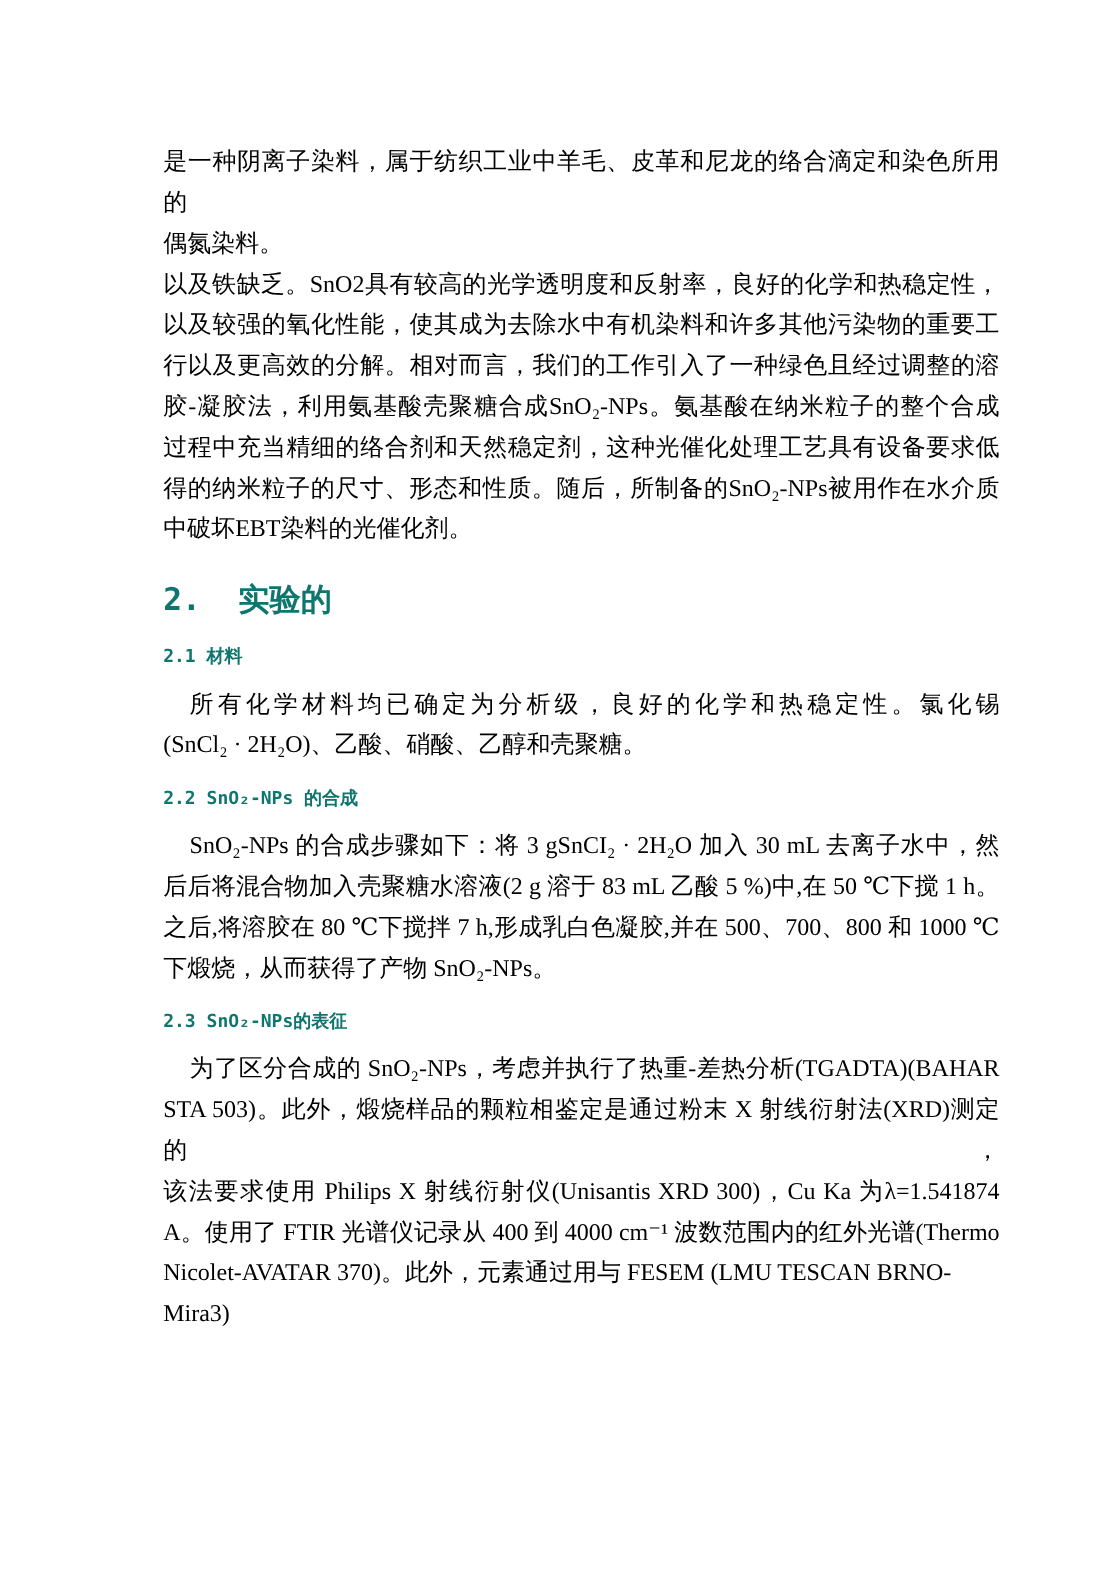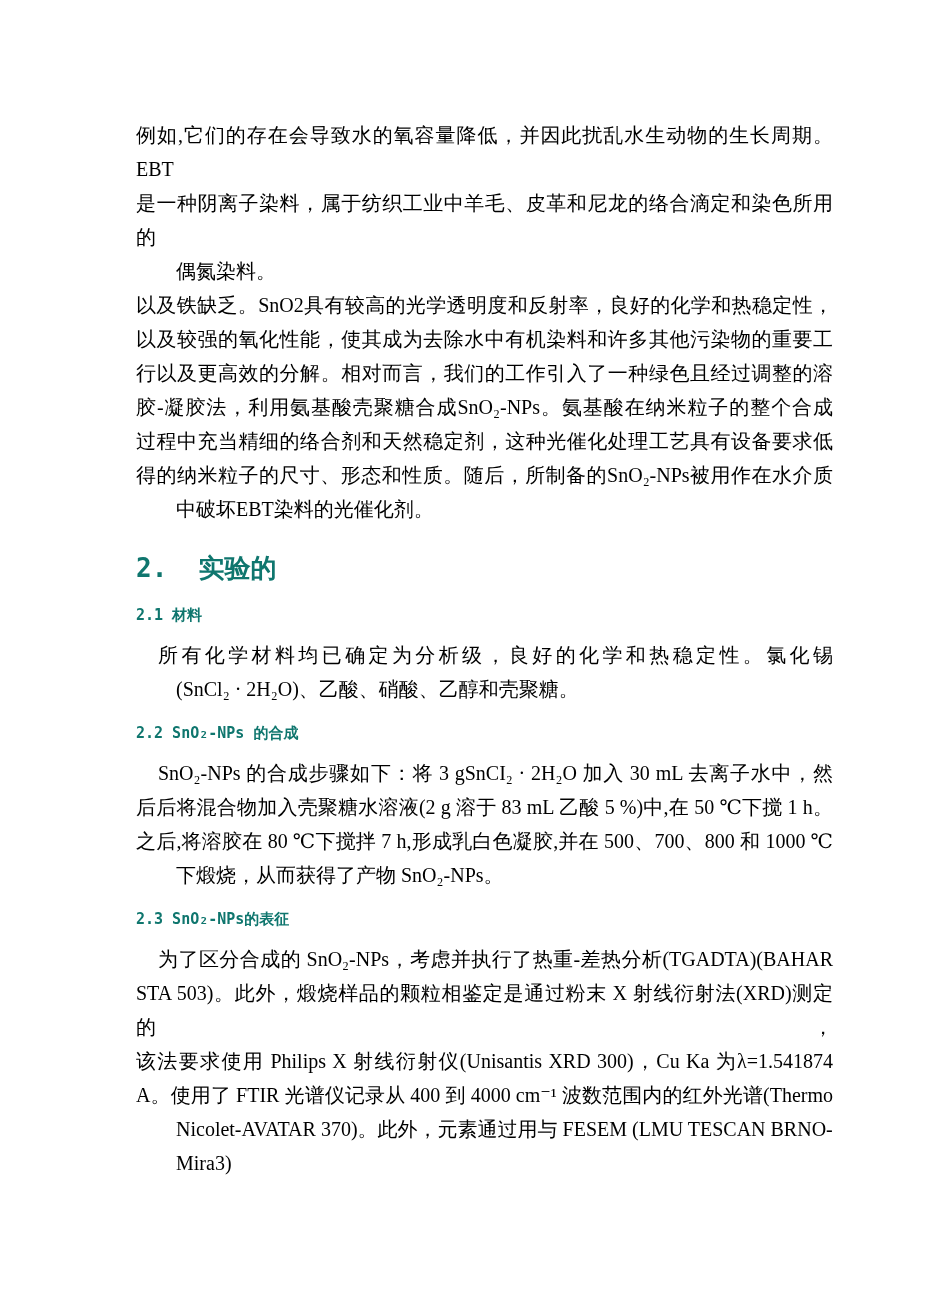--- a/index.html
+++ b/index.html
@@ -30,21 +30,20 @@
     font-size: 20px;
     line-height: 34px;
     text-align: justify;
     text-align-last: justify;
     white-space: normal;
     color: #000000;
   }
   .line.last {
     text-align: left;
     text-align-last: left;
-    margin-left: 40px;
   }
   .line.indent {
     text-indent: 22px;
   }
   .heading {
     font-family: "DejaVu Sans Mono", "DejaVu Sans", "Liberation Sans", sans-serif;
     font-weight: bold;
     color: #0f766e;
     white-space: pre-wrap;
     text-align: left;
@@ -59,21 +58,20 @@
     line-height: 34px;
     margin: 10px 0 6px 0;
   }
 </style>
 </head>
 <body>
 
 <div class="page">
   <div class="textblock" id="content-root">
       <div class="para">
-        <div class="line">例如,它们的存在会导致水的氧容量降低，并因此扰乱水生动物的生长周期。EBT</div>
         <div class="line">是一种阴离子染料，属于纺织工业中羊毛、皮革和尼龙的络合滴定和染色所用的</div>
         <div class="line last">偶氮染料。</div>
       </div>
       <div class="para">
         <div class="line">以及铁缺乏。SnO2具有较高的光学透明度和反射率，良好的化学和热稳定性，</div>
         <div class="line">以及较强的氧化性能，使其成为去除水中有机染料和许多其他污染物的重要工</div>
         <div class="line">行以及更高效的分解。相对而言，我们的工作引入了一种绿色且经过调整的溶</div>
         <div class="line">胶-凝胶法，利用氨基酸壳聚糖合成SnO₂-NPs。氨基酸在纳米粒子的整个合成</div>
         <div class="line">过程中充当精细的络合剂和天然稳定剂，这种光催化处理工艺具有设备要求低</div>
         <div class="line">得的纳米粒子的尺寸、形态和性质。随后，所制备的SnO₂-NPs被用作在水介质</div>

